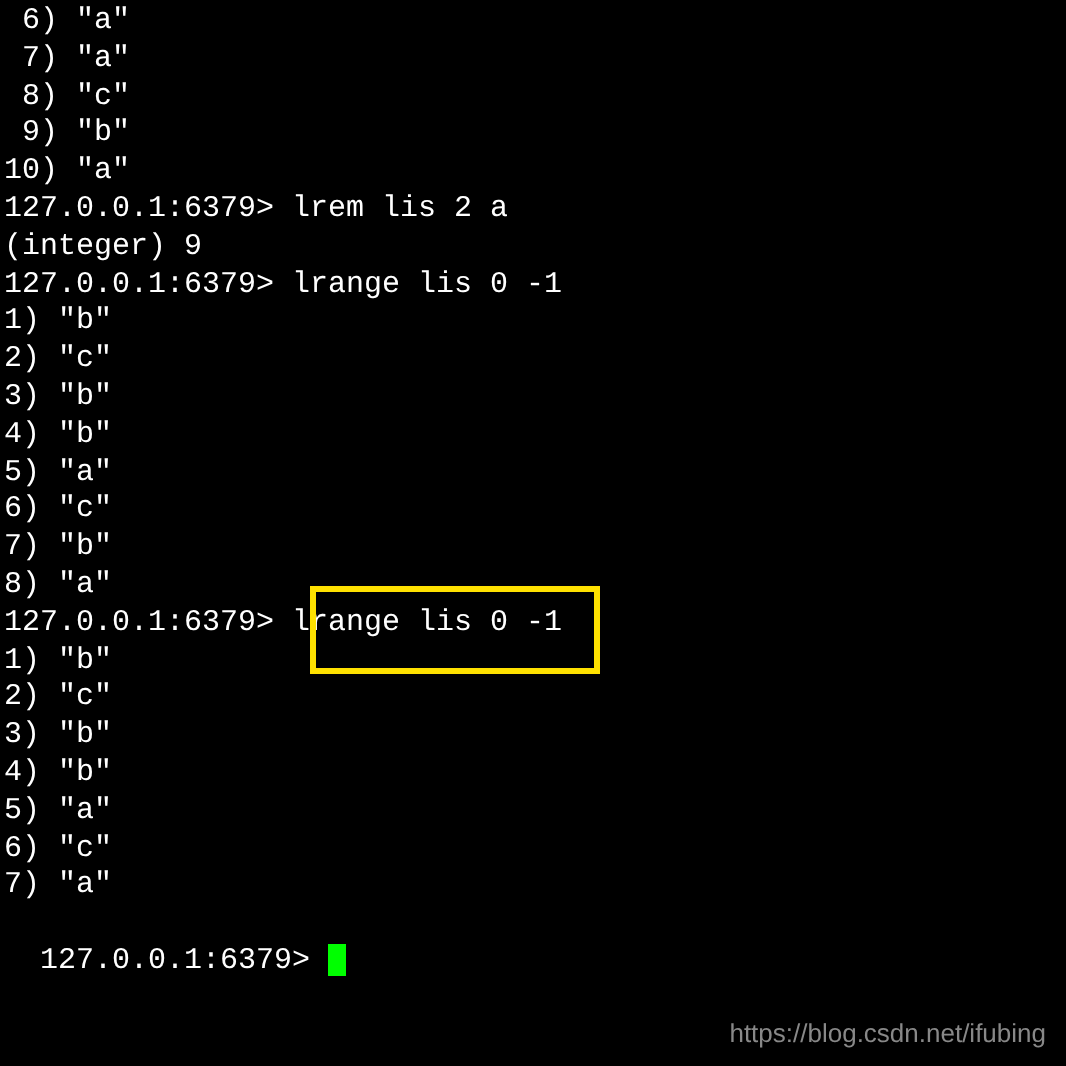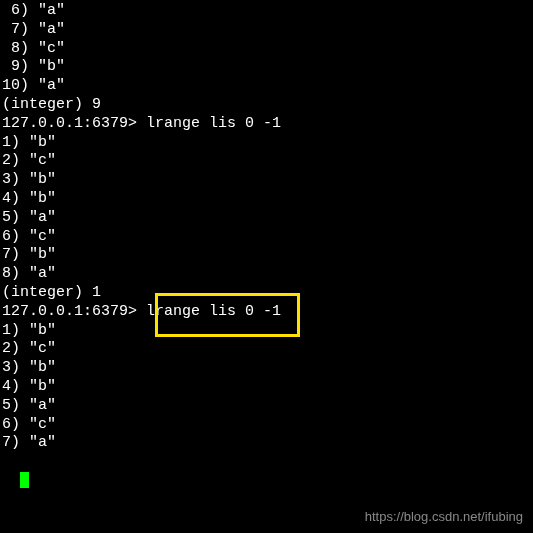--- a/index.html
+++ b/index.html
@@ -43,40 +43,40 @@
 </style>
 </head>
 <body>
 
 <div id="terminal">
     <div class="term-line"> 6) "a"</div>
     <div class="term-line"> 7) "a"</div>
     <div class="term-line"> 8) "c"</div>
     <div class="term-line"> 9) "b"</div>
     <div class="term-line">10) "a"</div>
+    <div class="term-line">127.0.0.1:6379&gt; lrem lis 2 a</div>
     <div class="term-line">(integer) 9</div>
     <div class="term-line">127.0.0.1:6379&gt; lrange lis 0 -1</div>
     <div class="term-line">1) "b"</div>
     <div class="term-line">2) "c"</div>
     <div class="term-line">3) "b"</div>
     <div class="term-line">4) "b"</div>
     <div class="term-line">5) "a"</div>
     <div class="term-line">6) "c"</div>
     <div class="term-line">7) "b"</div>
     <div class="term-line">8) "a"</div>
-    <div class="term-line">(integer) 1</div>
     <div class="term-line">127.0.0.1:6379&gt; lrange lis 0 -1</div>
     <div class="term-line">1) "b"</div>
     <div class="term-line">2) "c"</div>
     <div class="term-line">3) "b"</div>
     <div class="term-line">4) "b"</div>
     <div class="term-line">5) "a"</div>
     <div class="term-line">6) "c"</div>
     <div class="term-line">7) "a"</div>
   </div>
 
 <div class="term-line">
-  <span class="cursor"></span>
+  <span>127.0.0.1:6379&gt; </span><span class="cursor"></span>
 </div>
 
 <div id="hl" class="highlight-box" style="left: 155px; top: 293px; width: 145px; height: 44px;"></div>
 
 <div class="watermark">https://blog.csdn.net/ifubing</div>
 
 </body></html>

